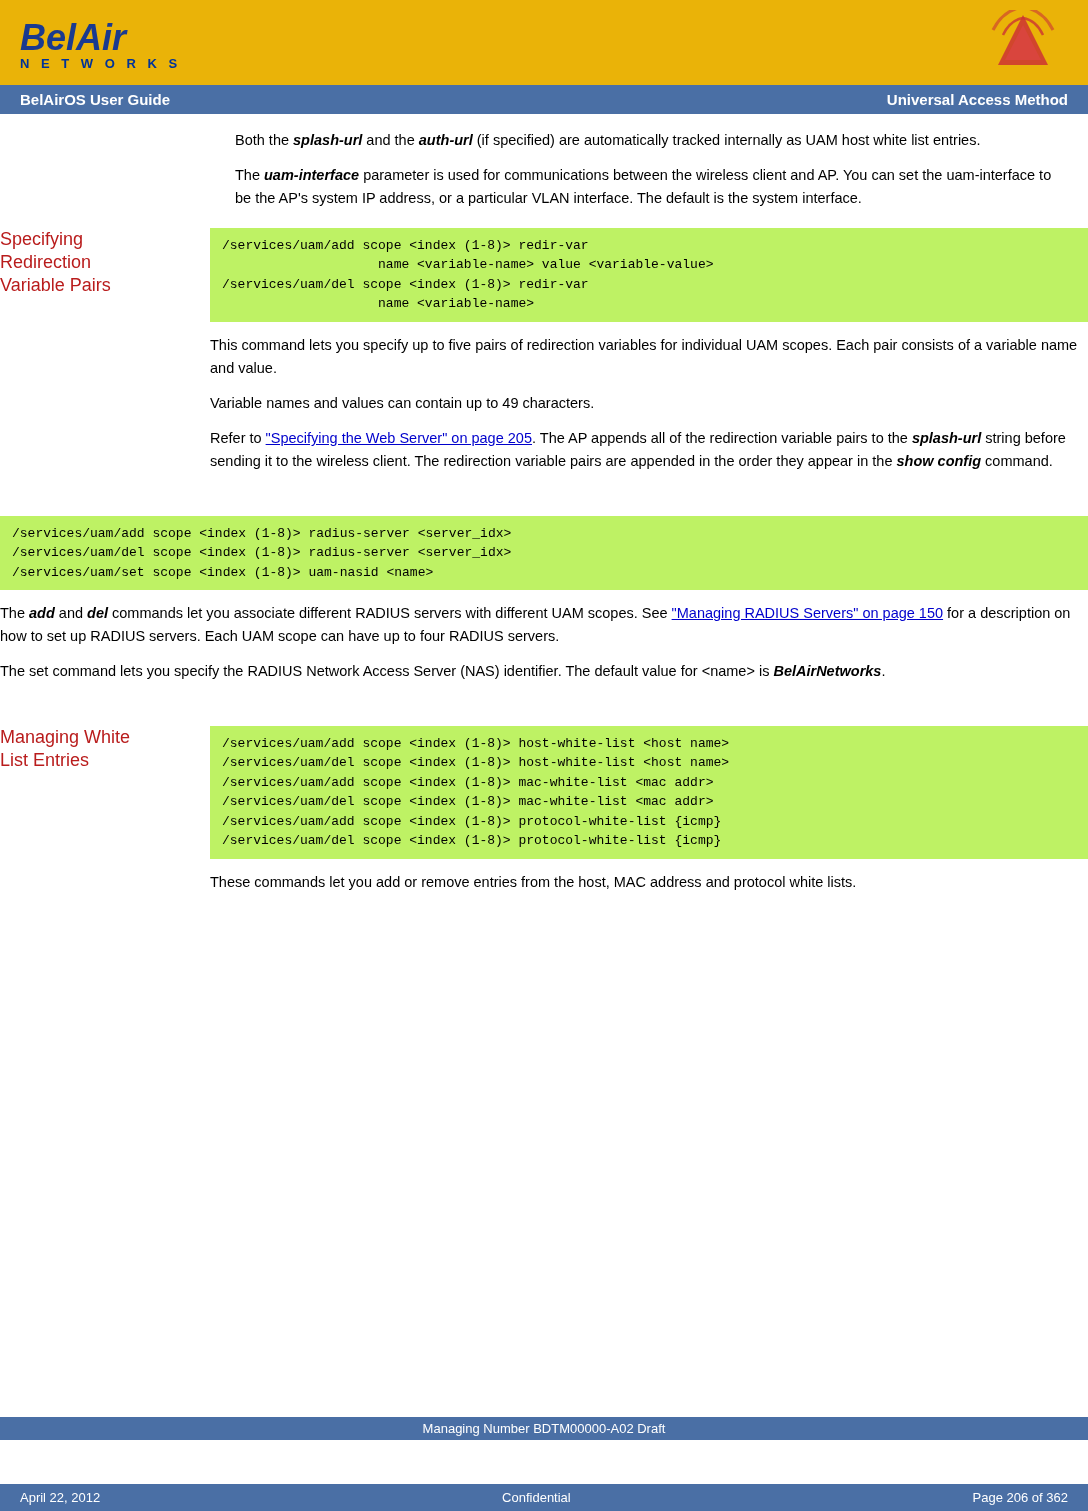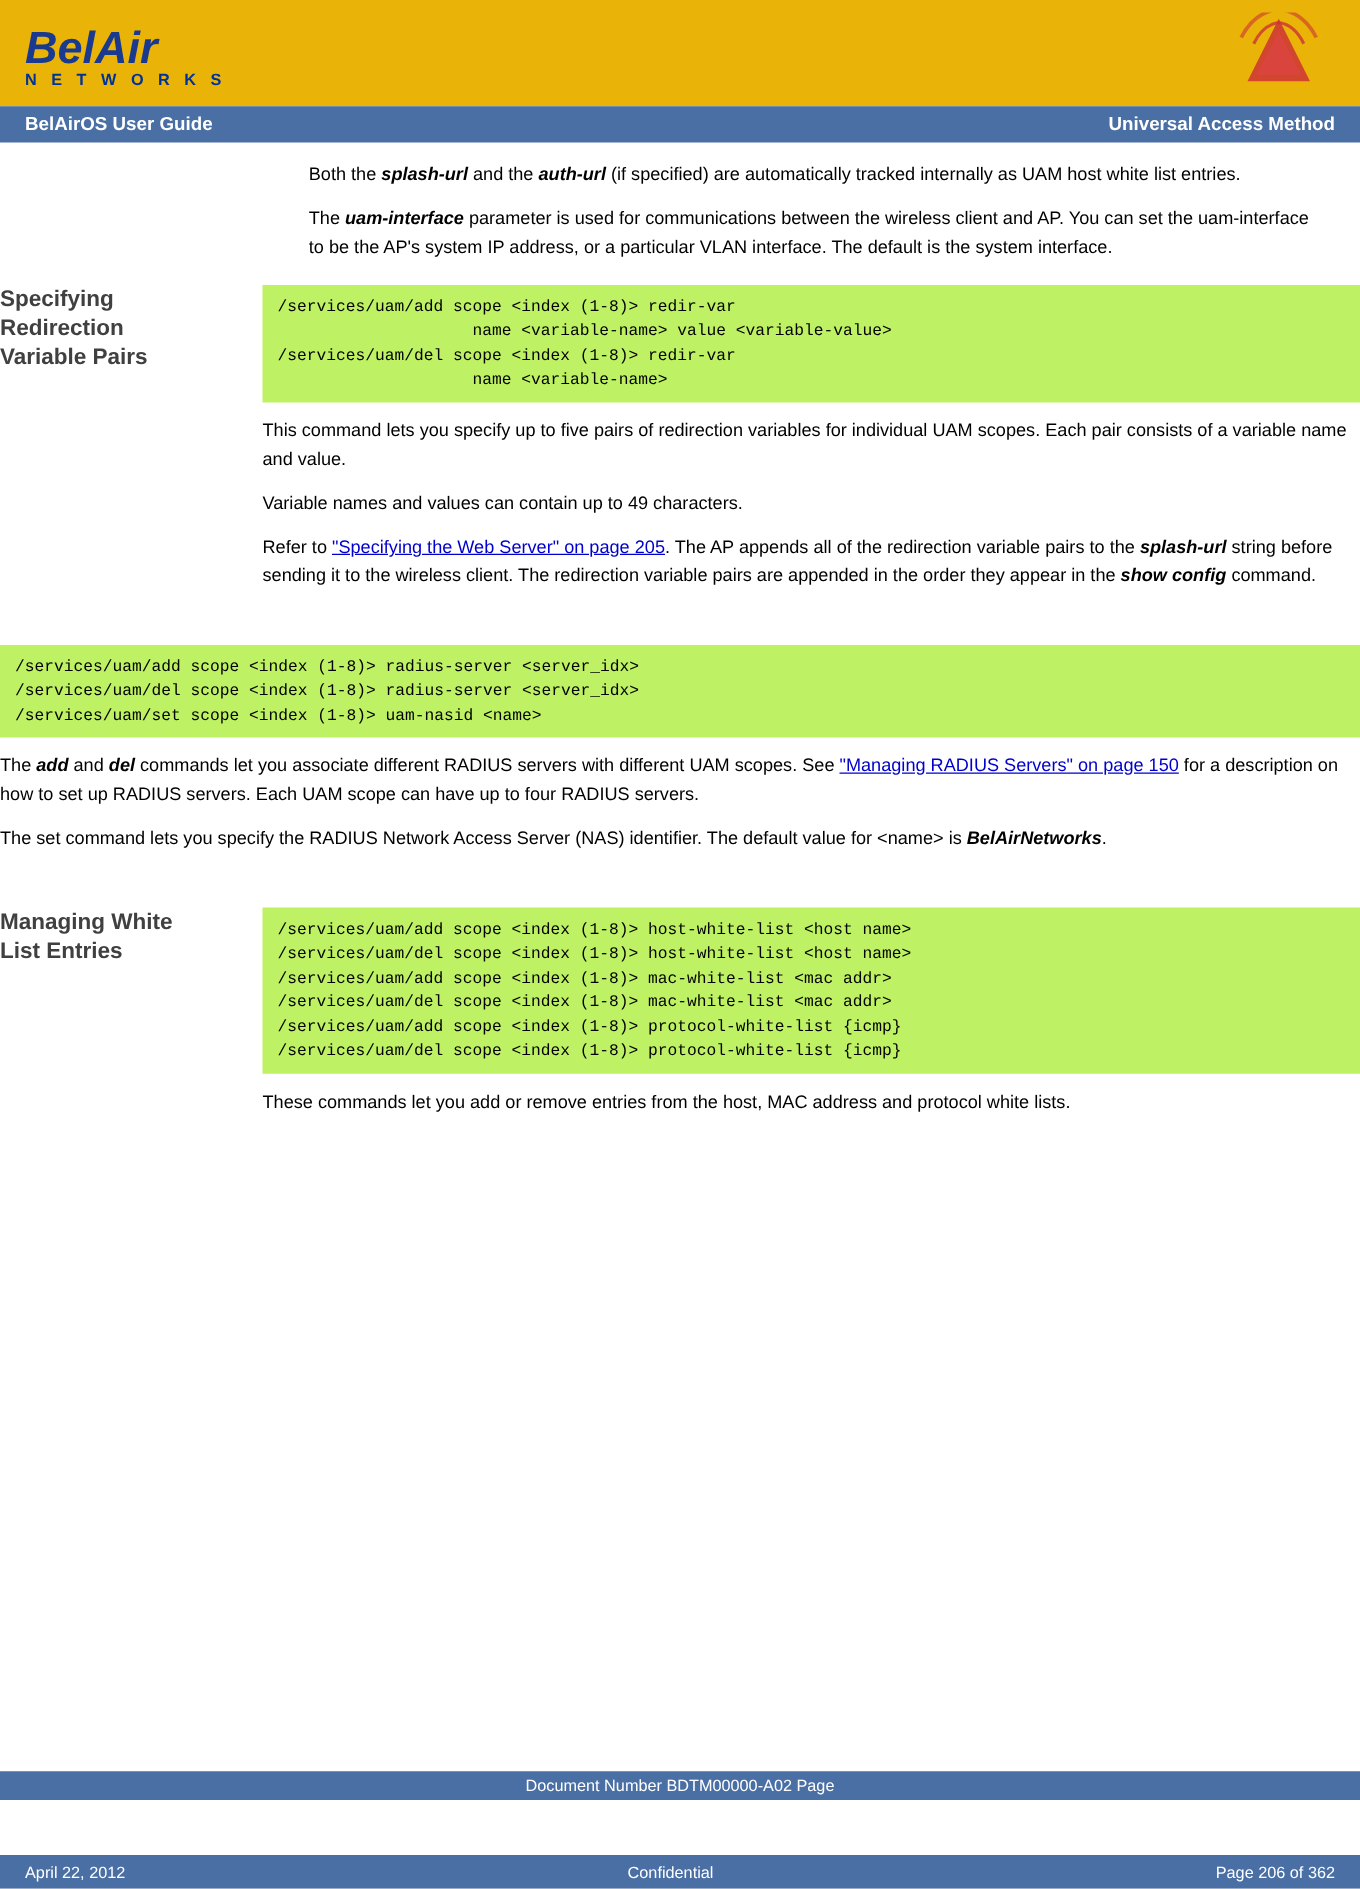--- a/index.html
+++ b/index.html
@@ -49,22 +49,22 @@
       justify-content: space-between;
       align-items: center;
       padding: 6px 20px;
       font-size: 15px;
       font-weight: bold;
     }
 
     
     .section-heading {
       font-size: 18px;
-      font-weight: bold;
-      color: #404040;
+      font-weight: normal;
+      color: #b91c1c;
       line-height: 1.3;
       margin-bottom: 8px;
     }
 
     
     .section-block {
       display: flex;
       margin-bottom: 30px;
     }
     .section-label {
@@ -96,21 +96,20 @@
     .bold-italic { font-weight: bold; font-style: italic; }
 
     a, .link {
       color: #0000cc;
       text-decoration: underline;
     }
 
     
     .intro-section {
       padding: 15px 25px 5px 235px;
-      margin-left: 12px;
     }
 
     .page-wrapper {
       min-height: 1511px;
       display: flex;
       flex-direction: column;
     }
 
     .content-area {
       flex: 1;
@@ -206,21 +205,21 @@
 /services/uam/del scope &lt;index (1-8)&gt; mac-white-list &lt;mac addr&gt;
 /services/uam/add scope &lt;index (1-8)&gt; protocol-white-list {icmp}
 /services/uam/del scope &lt;index (1-8)&gt; protocol-white-list {icmp}</div>
         <p>These commands let you add or remove entries from the host, MAC address and protocol white lists.</p>
       </div>
     </div>
 
   </div>
 
   <div style="background:#4a6fa5; color:#fff; text-align:center; padding:4px 20px; font-size:13px; width:100%;">
-    <span>Document Number BDTM00000-A02 Page</span>
+    <span>Managing Number BDTM00000-A02 Draft</span>
   </div>
 
   <div style="background:#4a6fa5; color:#fff; display:flex; justify-content:space-between; align-items:center; padding:6px 20px; font-size:13px; width:100%;margin-top:44px;">
     <span>April 22, 2012</span>
     <span>Confidential</span>
     <span>Page 206 of 362</span>
   </div>
 </div>
 
 </body></html>

